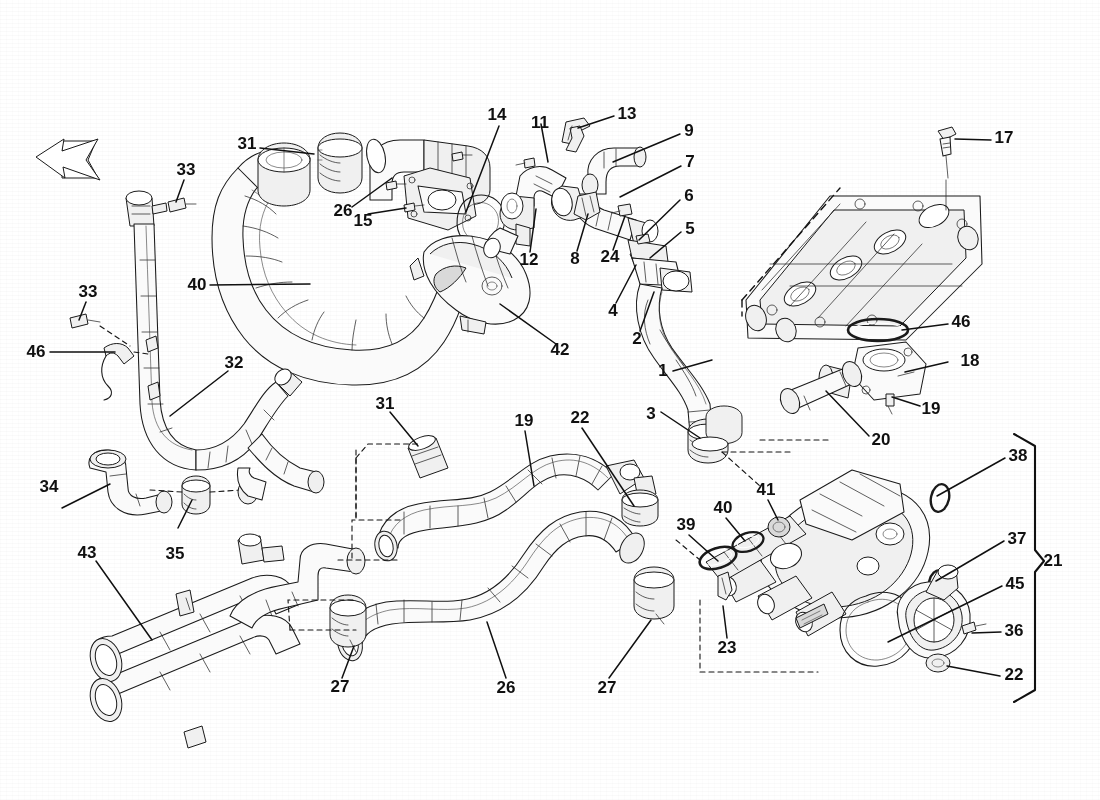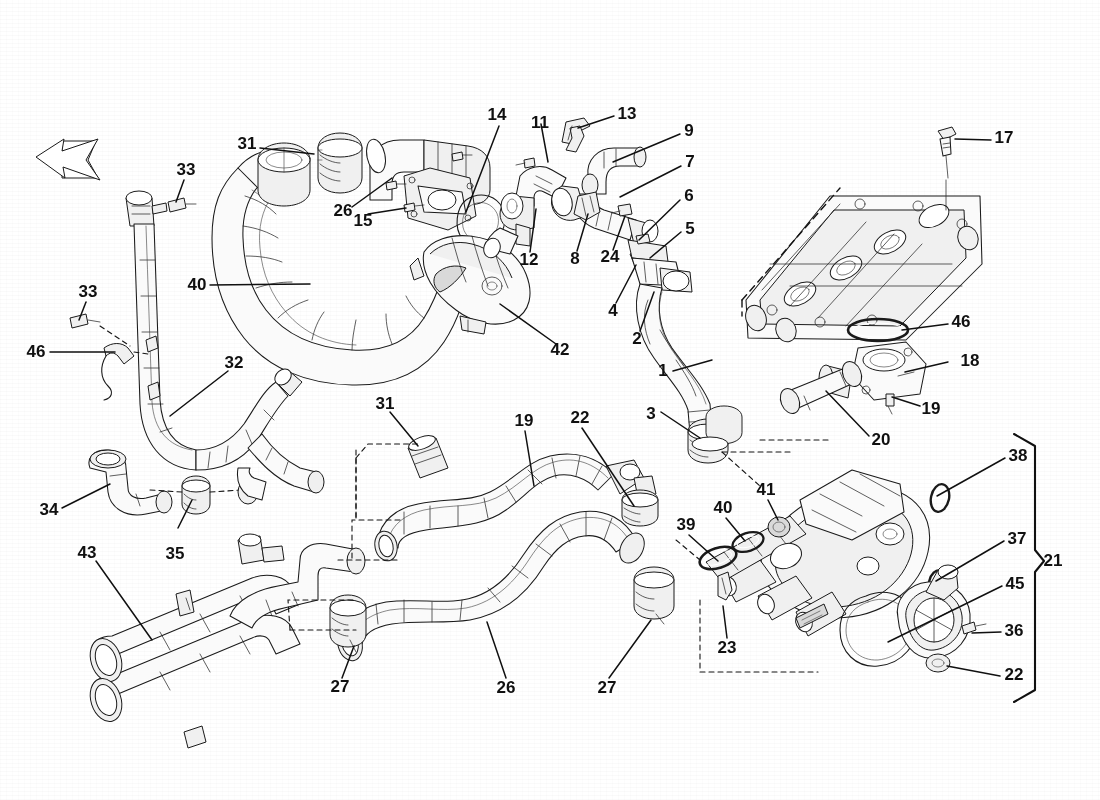--- a/index.html
+++ b/index.html
@@ -635,21 +635,21 @@
   <div class="callout" style="left:340px;top:687px">27</div>
   <div class="callout" style="left:607px;top:688px">27</div>
   <div class="callout" style="left:524px;top:421px">19</div>
   <div class="callout" style="left:580px;top:418px">22</div>
   <div class="callout" style="left:197px;top:285px">40</div>
   <div class="callout" style="left:247px;top:144px">31</div>
   <div class="callout" style="left:385px;top:404px">31</div>
   <div class="callout" style="left:234px;top:363px">32</div>
   <div class="callout" style="left:186px;top:170px">33</div>
   <div class="callout" style="left:88px;top:292px">33</div>
-  <div class="callout" style="left:49px;top:510px">34</div>
+  <div class="callout" style="left:49px;top:487px">34</div>
   <div class="callout" style="left:175px;top:554px">35</div>
   <div class="callout" style="left:1014px;top:631px">36</div>
   <div class="callout" style="left:1017px;top:539px">37</div>
   <div class="callout" style="left:1018px;top:456px">38</div>
   <div class="callout" style="left:686px;top:525px">39</div>
   <div class="callout" style="left:723px;top:508px">40</div>
   <div class="callout" style="left:766px;top:490px">41</div>
   <div class="callout" style="left:560px;top:350px">42</div>
   <div class="callout" style="left:87px;top:553px">43</div>
   <div class="callout" style="left:343px;top:211px">26</div>

